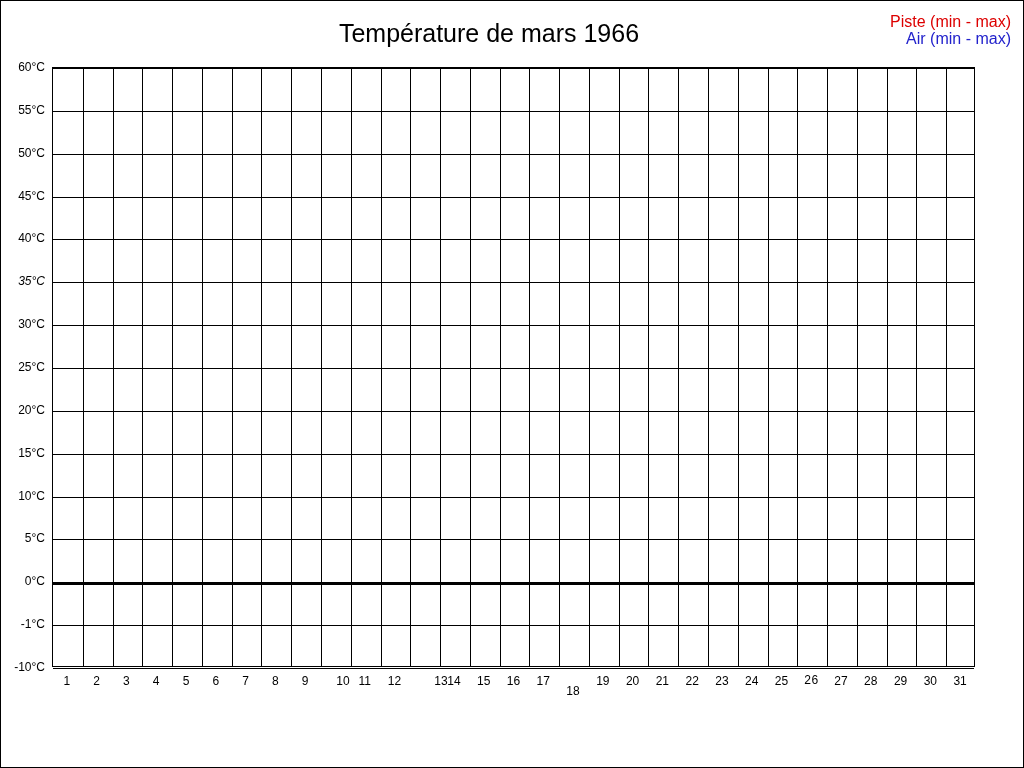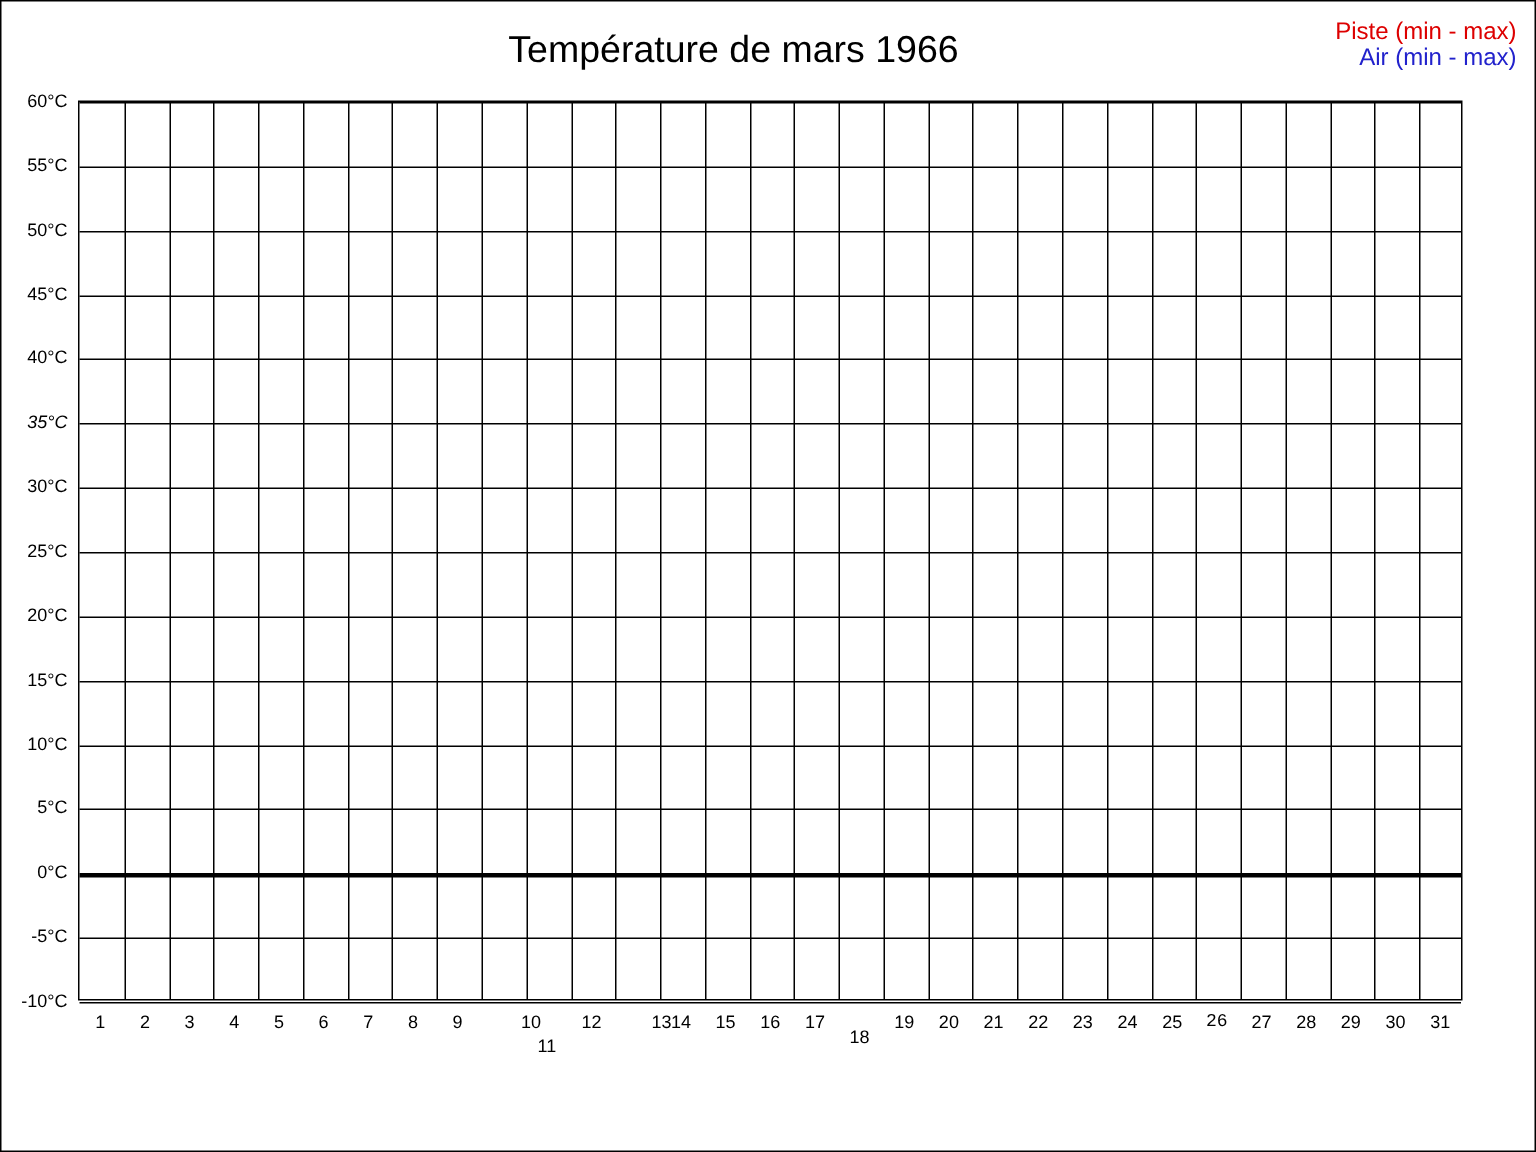--- a/index.html
+++ b/index.html
@@ -157,33 +157,33 @@
     <div class="ylabel" style="top: 194.571px;">45°C</div>
     <div class="ylabel" style="top: 237.429px;">40°C</div>
     <div class="ylabel" style="top: 280.286px; font-style: italic;">35°C</div>
     <div class="ylabel" style="top: 323.143px;">30°C</div>
     <div class="ylabel" style="top: 366px; padding-left: 34px;">25°C</div>
     <div class="ylabel" style="top: 408.857px;">20°C</div>
     <div class="ylabel" style="top: 451.714px;">15°C</div>
     <div class="ylabel" style="top: 494.571px;">10°C</div>
     <div class="ylabel" style="top: 537.429px;">5°C</div>
     <div class="ylabel" style="top: 580.286px;">0°C</div>
-    <div class="ylabel" style="top: 623.143px;">-5°C</div>
+    <div class="ylabel" style="top: 623.143px;">-1°C</div>
     <div class="ylabel" style="top: 666px;">-10°C</div>
     <div class="xlabel" style="left: 65.8871px;">1</div>
     <div class="xlabel" style="left: 95.6613px;">2</div>
     <div class="xlabel" style="left: 125.435px;">3</div>
     <div class="xlabel" style="left: 155.21px;">4</div>
     <div class="xlabel" style="left: 184.984px;">5</div>
     <div class="xlabel" style="left: 214.758px;">6</div>
     <div class="xlabel" style="left: 244.532px;">7</div>
     <div class="xlabel" style="left: 274.306px;">8</div>
     <div class="xlabel" style="left: 304.081px;">9</div>
-    <div class="xlabel" style="left: 353px; text-align: right;">10</div>
-    <div class="xlabel" style="left: 363.629px; margin-top: 16px;">11</div>
+    <div class="xlabel" style="left: 342px; text-align: right;">10</div>
+    <div class="xlabel" style="left: 363.629px;">11</div>
     <div class="xlabel" style="left: 393.403px;">12</div>
     <div class="xlabel" style="left: 440px;">13</div>
     <div class="xlabel" style="left: 452.952px;">14</div>
     <div class="xlabel" style="left: 482.726px;">15</div>
     <div class="xlabel" style="left: 512.5px;">16</div>
     <div class="xlabel" style="left: 542.274px;">17</div>
     <div class="xlabel" style="left: 572.048px; margin-top: 10px;">18</div>
     <div class="xlabel" style="left: 601.823px;">19</div>
     <div class="xlabel" style="left: 631.597px;">20</div>
     <div class="xlabel" style="left: 661.371px;">21</div>

